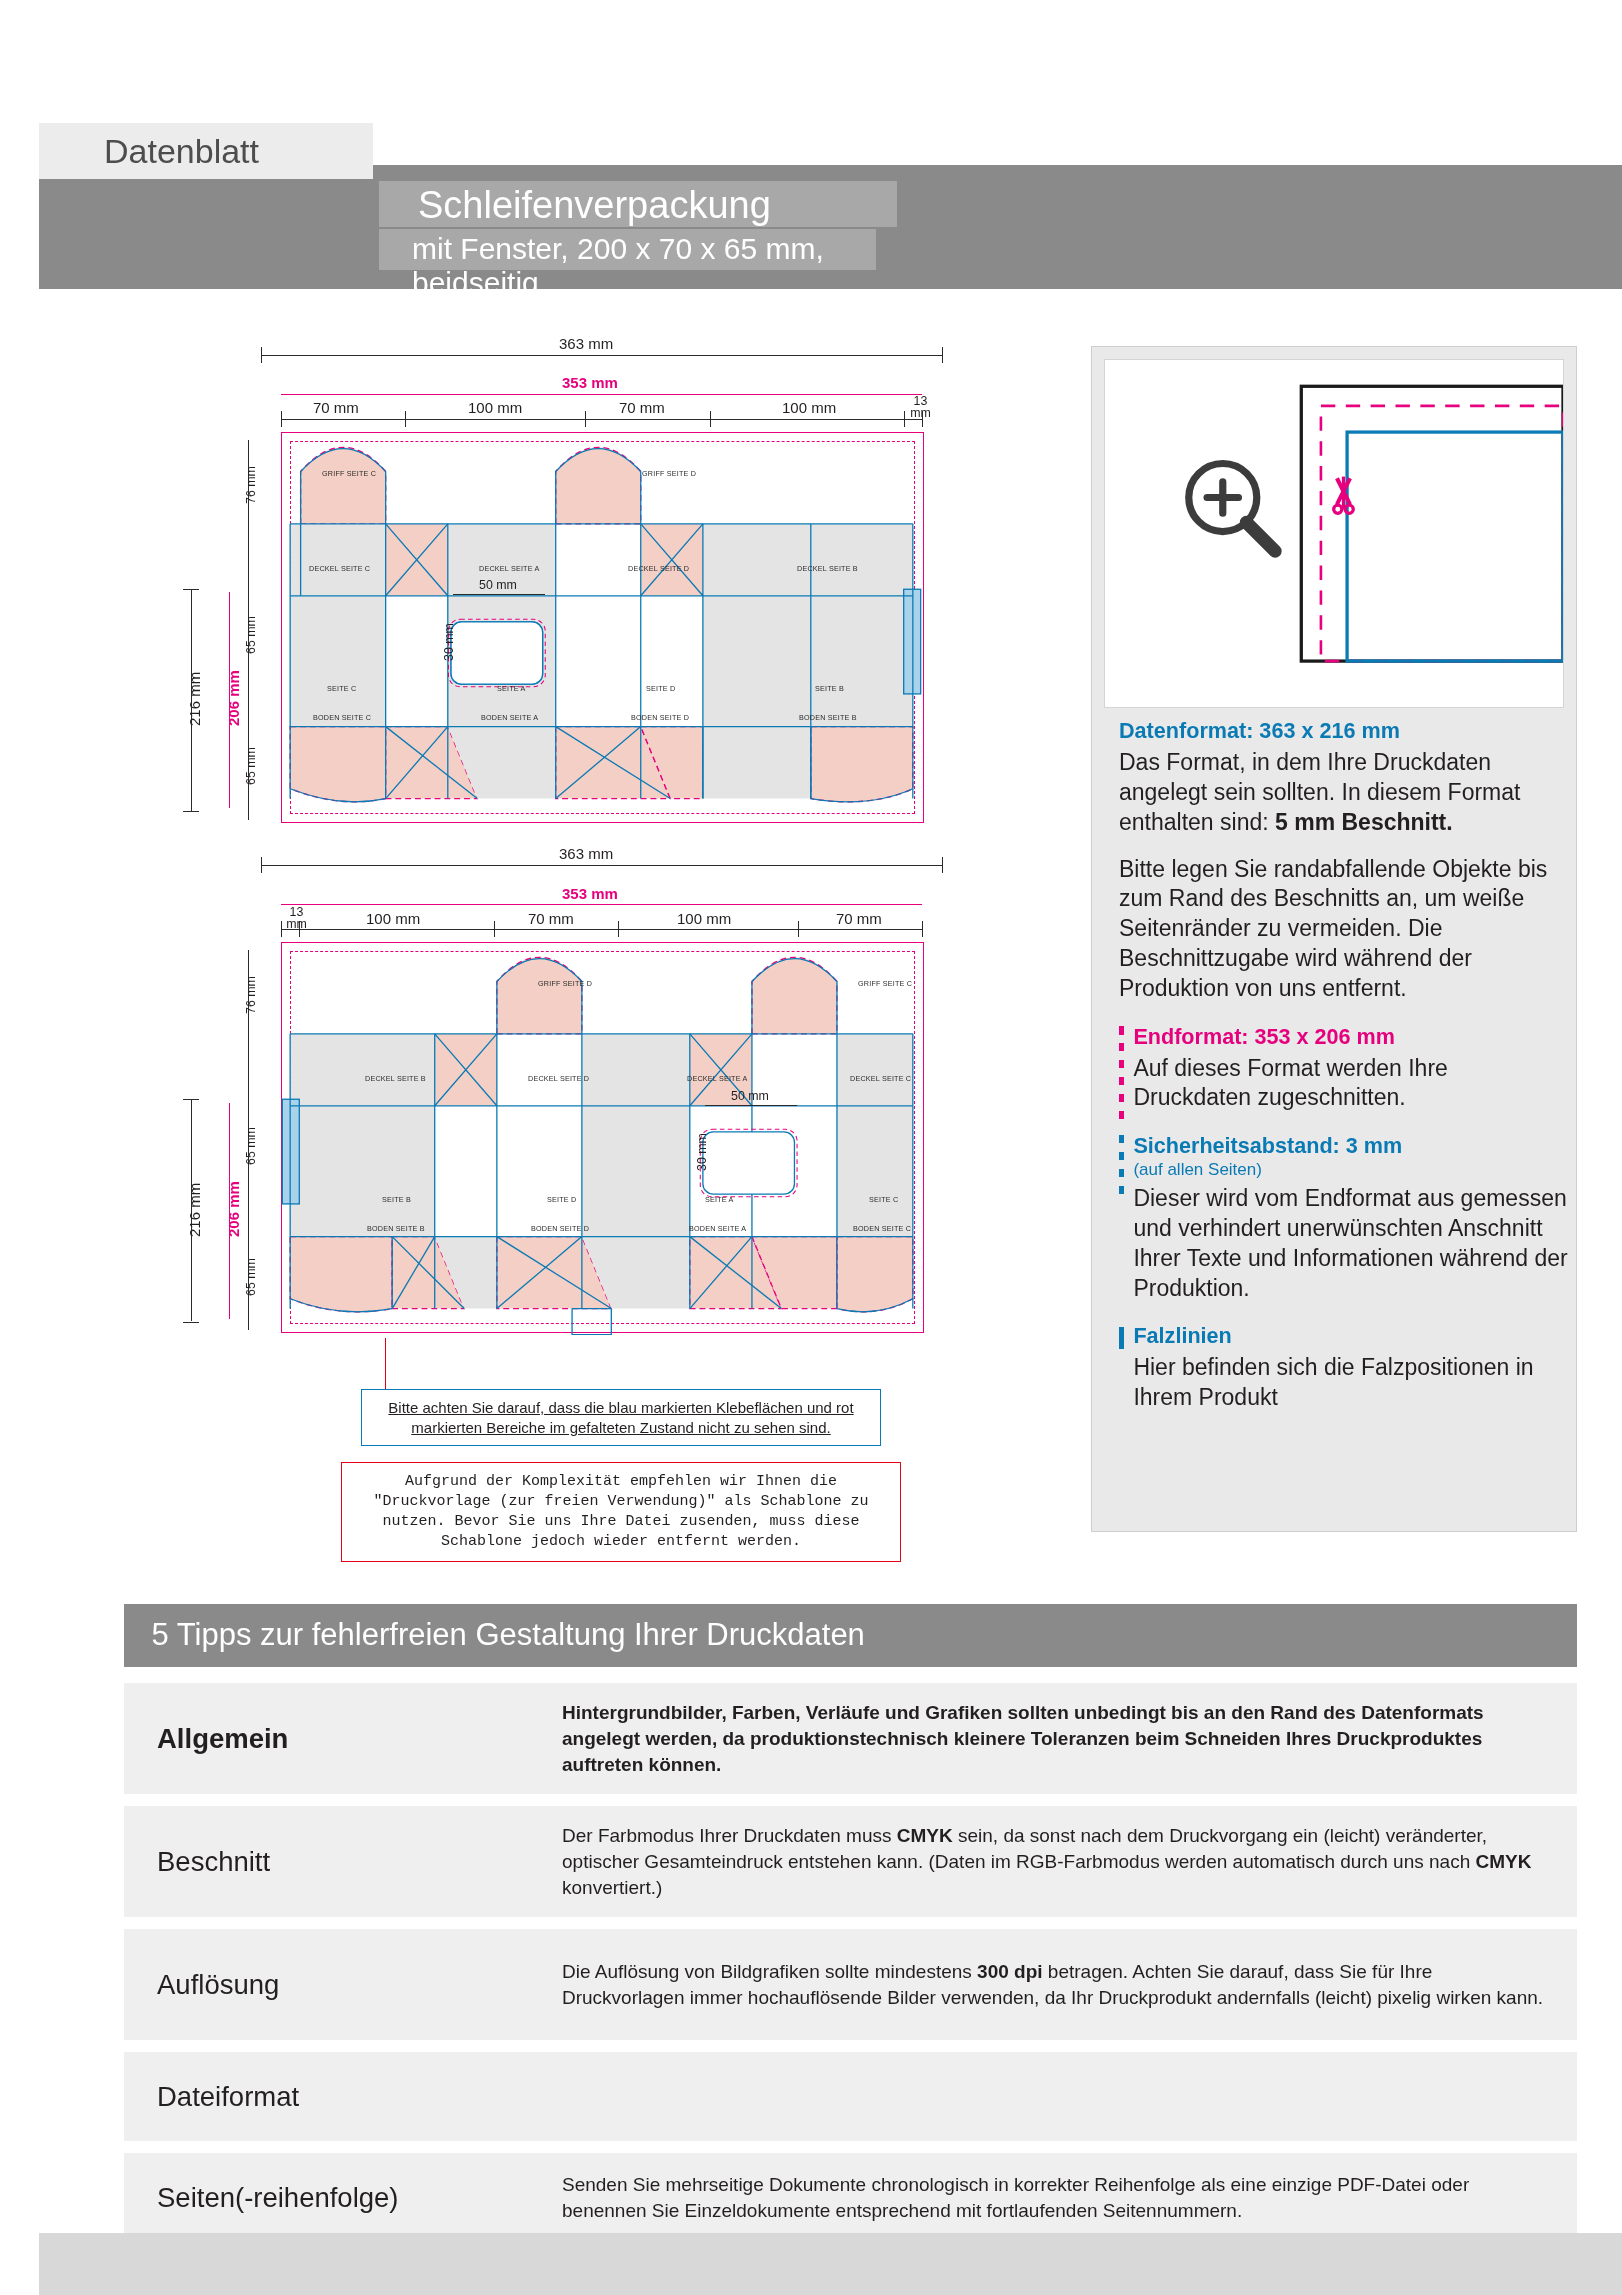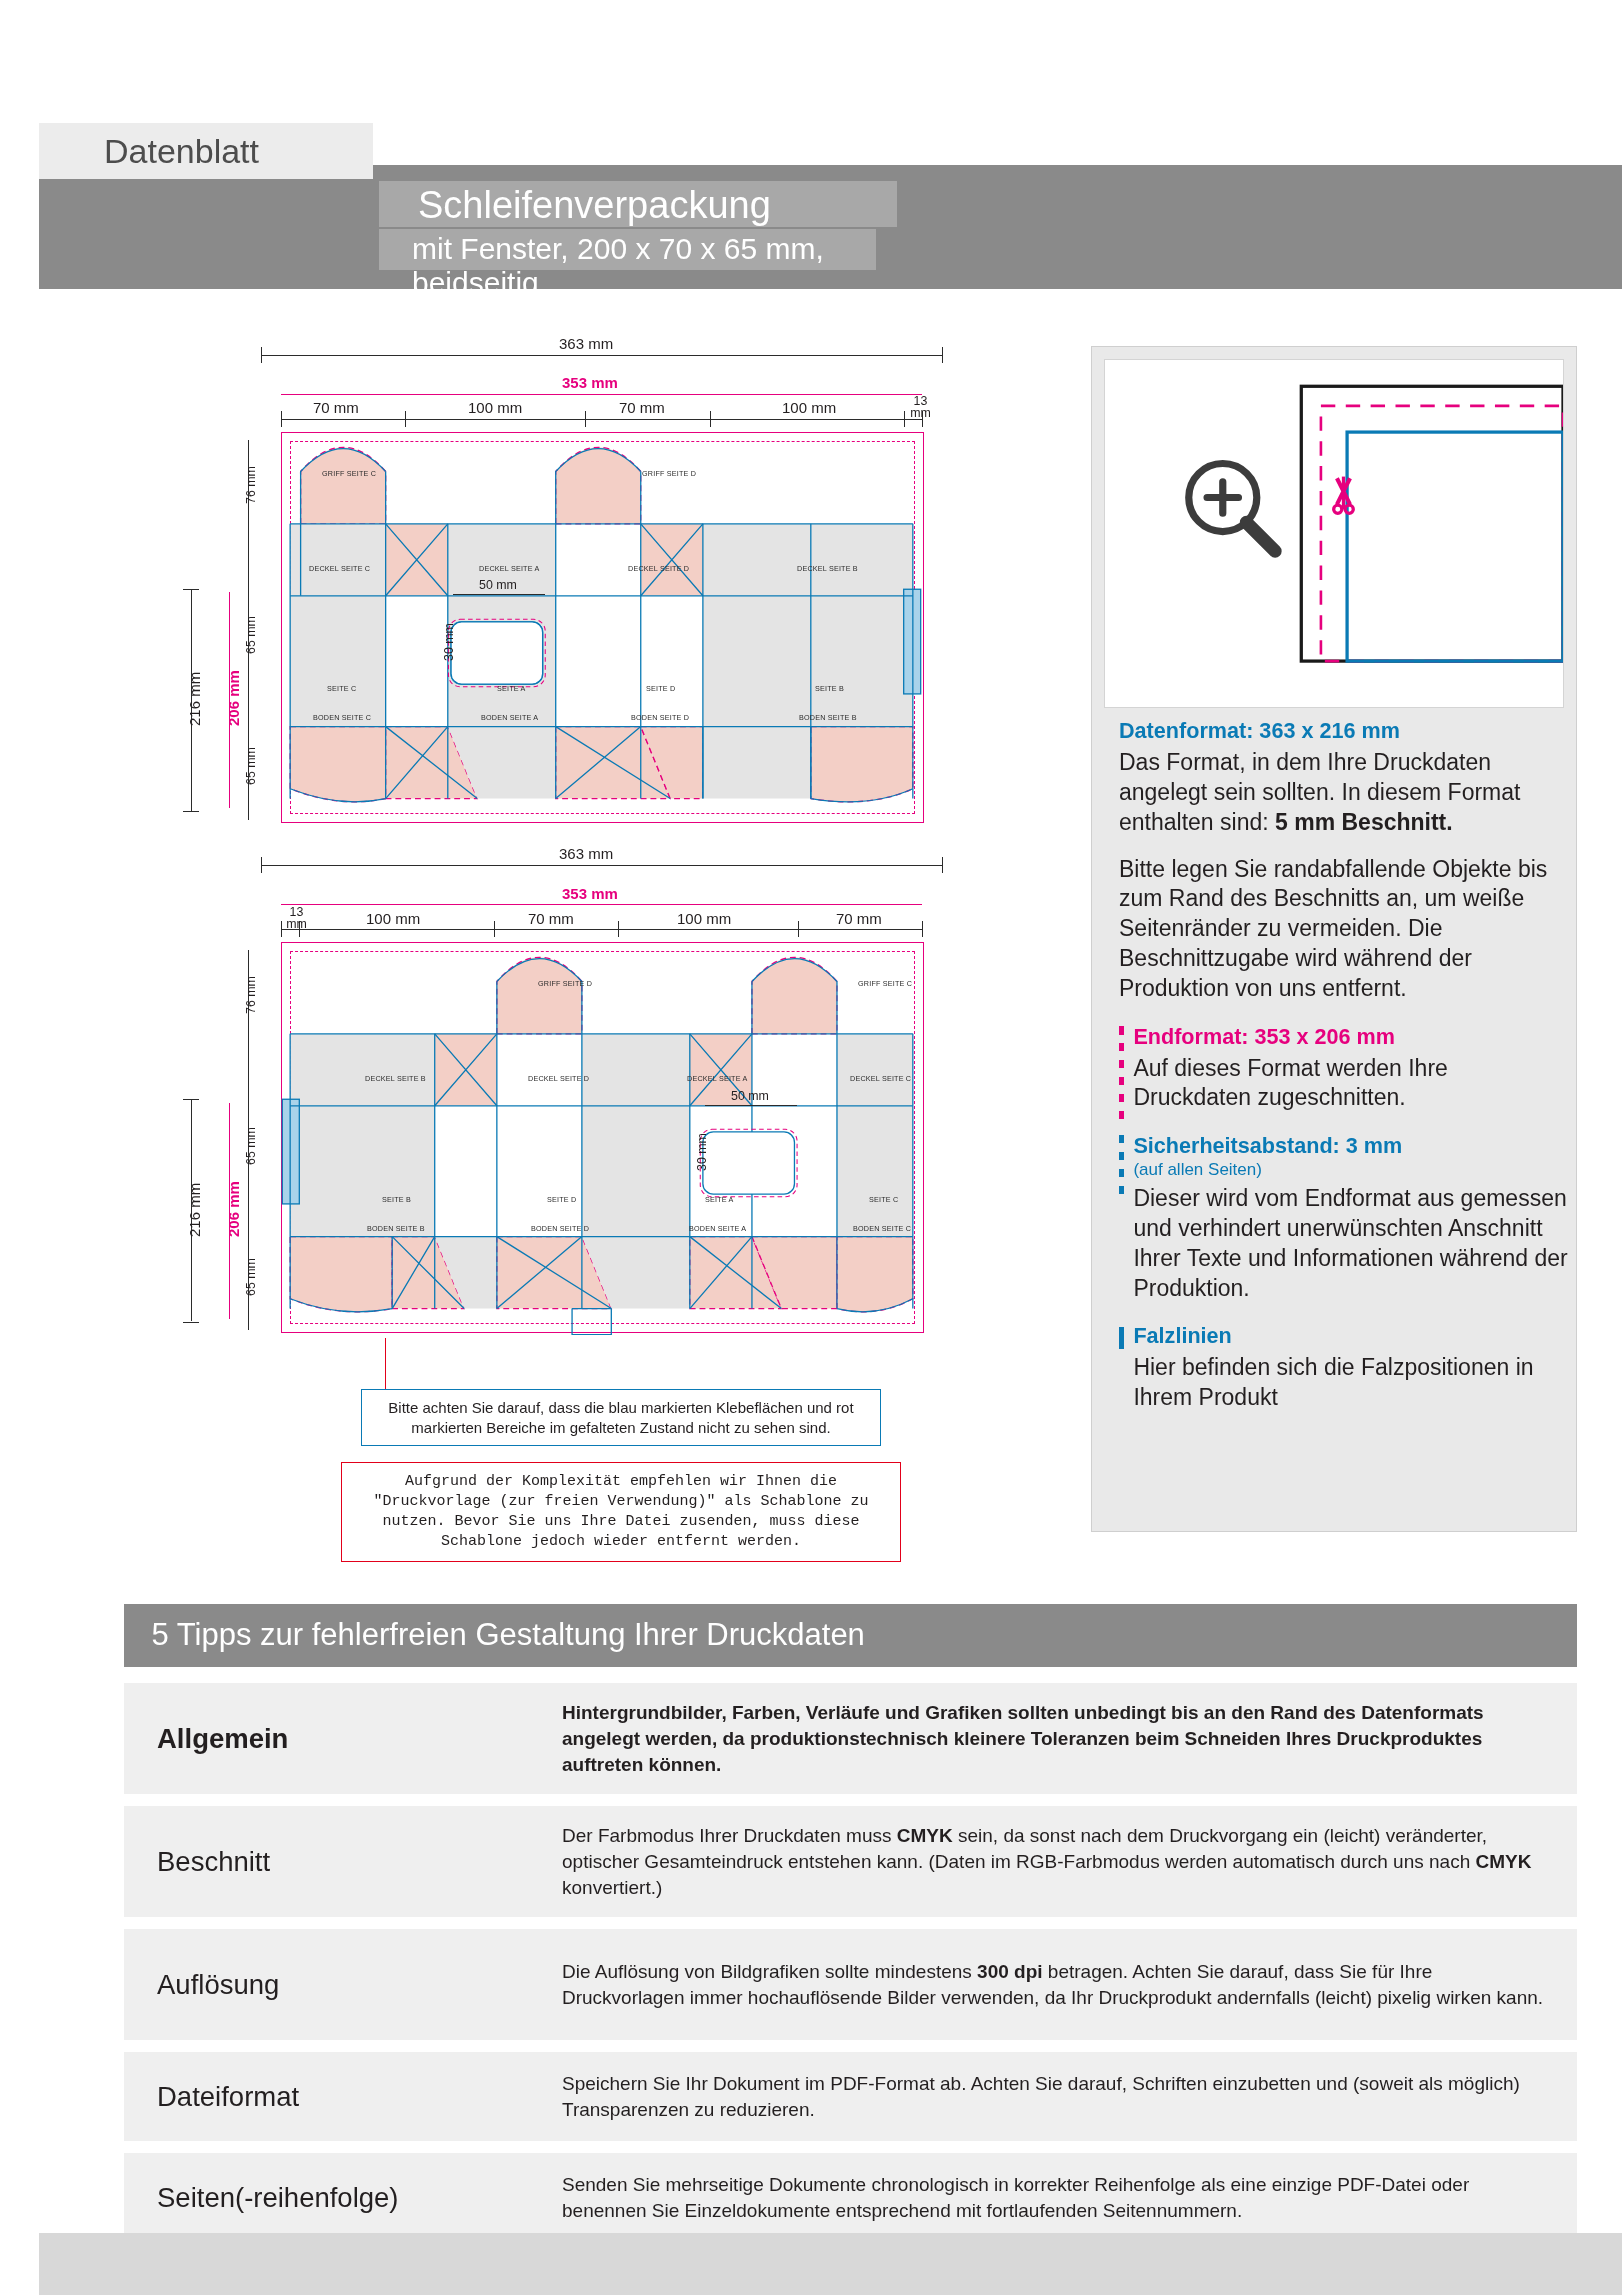--- a/index.html
+++ b/index.html
@@ -394,21 +394,21 @@
     <div class="dim-txt pink dim-rot" style="left:186px; top:1237px;">206 mm</div>
 
     <div class="dim-line-v" style="left:209px; top:950px; height:380px;"></div>
     <div class="dim-txt small dim-rot" style="left:205px; top:1014px;">76 mm</div>
     <div class="dim-txt small dim-rot" style="left:205px; top:1165px;">65 mm</div>
     <div class="dim-txt small dim-rot" style="left:205px; top:1296px;">65 mm</div>
   </div>
 
   <div style="position:absolute; left:346px; top:1338px; width:1.3px; height:59px; background:#e2001a;"></div>
 
-  <div class="note-blue" style="left:322px; top:1389px; width:497px;">Bitte achten Sie darauf, dass die blau markierten Klebeflächen und rot markierten Bereiche im gefalteten Zustand nicht zu sehen sind.</div>
+  <div class="note-blue" style="left:322px; top:1389px; width:497px;text-decoration:underline;">Bitte achten Sie darauf, dass die blau markierten Klebeflächen und rot markierten Bereiche im gefalteten Zustand nicht zu sehen sind.</div>
   <div class="note-red" style="left:302px; top:1462px; width:537px;font-family:Liberation Mono, monospace;">Aufgrund der Komplexität empfehlen wir Ihnen die "Druckvorlage (zur freien Verwendung)" als Schablone zu nutzen. Bevor Sie uns Ihre Datei zusenden, muss diese Schablone jedoch wieder entfernt werden.</div>
 
   <div class="tips-head">
     <span>5 Tipps zur fehlerfreien Gestaltung Ihrer Druckdaten</span>
   </div>
 
   <div class="tip-row" style="top:1683px; height:111px;font-weight:bold;">
     <div class="tip-label">Allgemein</div>
     <div class="tip-text">Hintergrundbilder, Farben, Verläufe und Grafiken sollten unbedingt bis an den Rand des Datenformats angelegt werden, da produktionstechnisch kleinere Toleranzen beim Schneiden Ihres Druckproduktes auftreten können.</div>
   </div>
@@ -418,21 +418,20 @@
     <div class="tip-text">Der Farbmodus Ihrer Druckdaten muss <b>CMYK</b> sein, da sonst nach dem Druckvorgang ein (leicht) veränderter, optischer Gesamteindruck entstehen kann. (Daten im RGB-Farbmodus werden automatisch durch uns nach <b>CMYK</b> konvertiert.)</div>
   </div>
 
   <div class="tip-row" style="top:1929px; height:111px;text-decoration:underline;">
     <div class="tip-label">Auflösung</div>
     <div class="tip-text">Die Auflösung von Bildgrafiken sollte mindestens <b>300 dpi</b> betragen. Achten Sie darauf, dass Sie für Ihre Druckvorlagen immer hochauflösende Bilder verwenden, da Ihr Druckprodukt andernfalls (leicht) pixelig wirken kann.</div>
   </div>
 
   <div class="tip-row" style="top:2052px; height:89px;">
     <div class="tip-label">Dateiformat</div>
-    <div class="tip-text">Speichern Sie Ihr Dokument im PDF-Format ab. Achten Sie darauf, Schriften einzubetten und (soweit als möglich) Transparenzen zu reduzieren.</div>
   </div>
 
   <div class="tip-row" style="top:2153px; height:89px;">
     <div class="tip-label">Seiten(-reihenfolge)</div>
     <div class="tip-text">Senden Sie mehrseitige Dokumente chronologisch in korrekter Reihenfolge als eine einzige PDF-Datei oder benennen Sie Einzeldokumente entsprechend mit fortlaufenden Seitennummern.</div>
   </div>
 
   <div class="footer-band"></div>
 </div>
 

